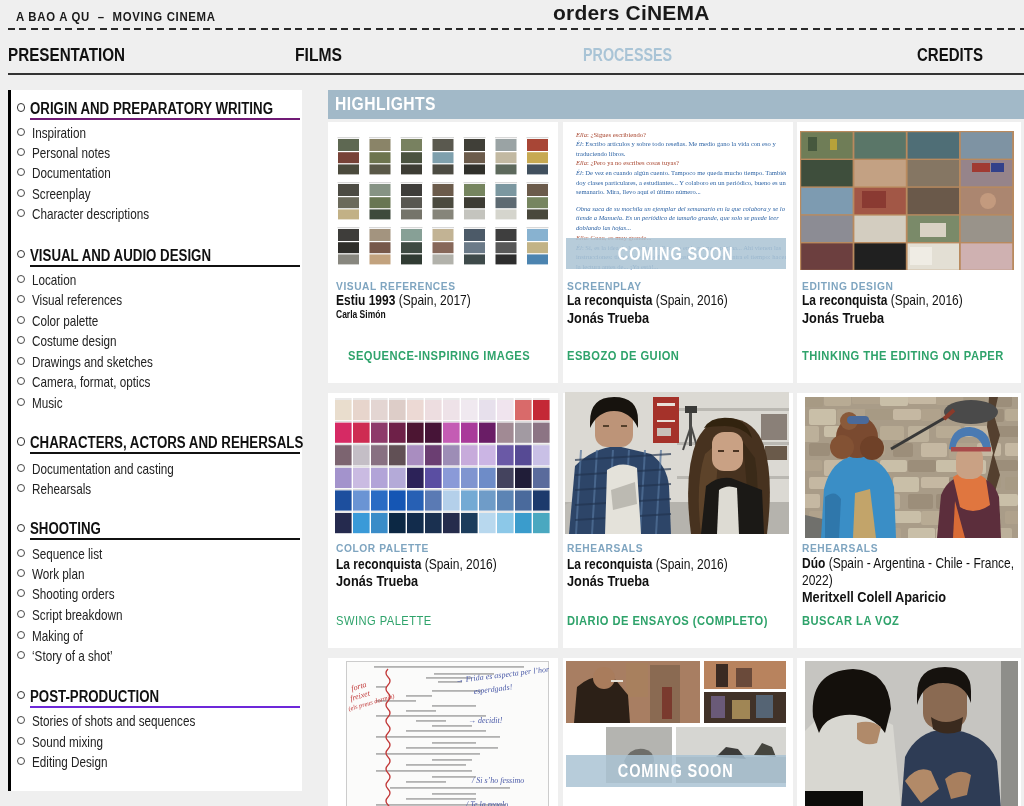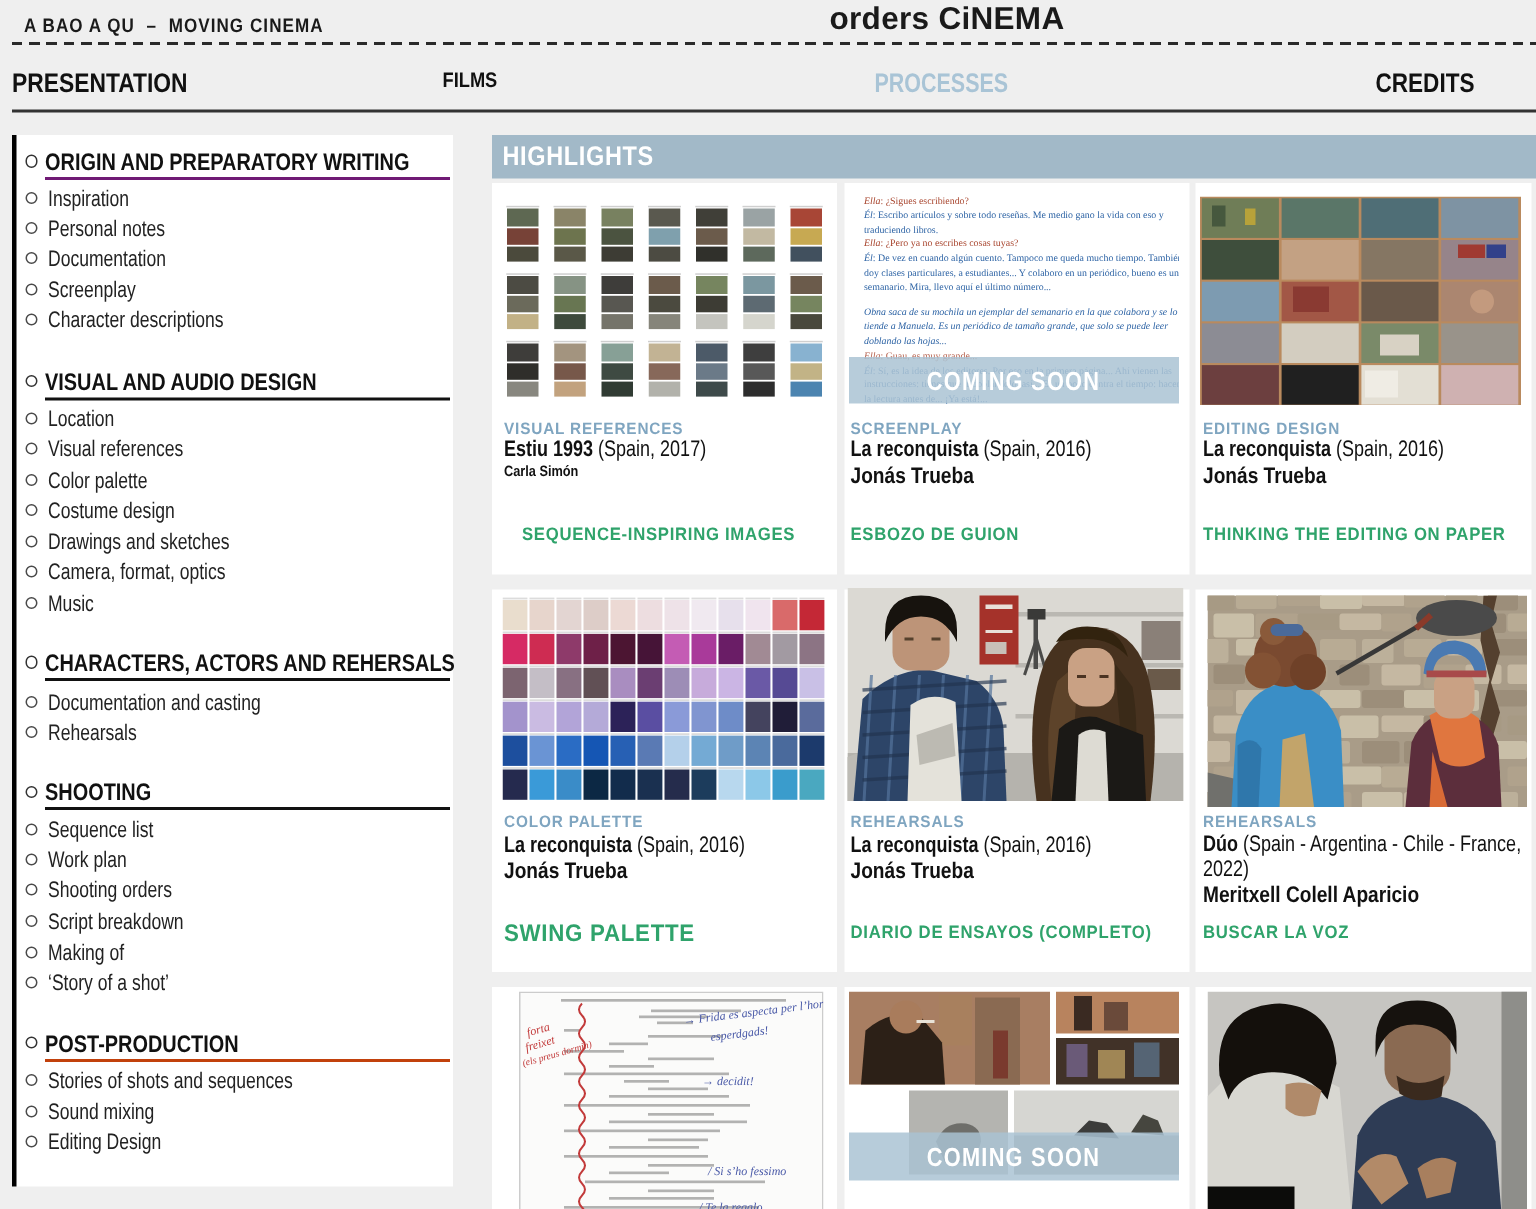--- a/index.html
+++ b/index.html
@@ -4,21 +4,21 @@
   html,body{margin:0;padding:0;}
   body{width:1024px;height:806px;overflow:hidden;background:#efefef;font-family:'Liberation Sans',sans-serif;position:relative;}
   .abs{position:absolute;}
   .card{position:absolute;background:#fff;}
 </style></head>
 <body>
   <div class="abs" style="left:16px;top:9px;font-size:13px;font-weight:bold;letter-spacing:0.8px;color:#1a1a1a;"><span style="display:inline-block;transform:scaleX(0.875);transform-origin:0 0;white-space:nowrap;">A BAO A QU&nbsp; –&nbsp; MOVING CINEMA</span></div>
   <div class="abs" style="left:553px;top:1px;font-size:21px;font-weight:bold;letter-spacing:0.2px;color:#1a1a1a;white-space:nowrap;">orders CiNEMA</div>
   <div class="abs" style="left:8px;top:28px;width:1016px;height:2.2px;background:repeating-linear-gradient(90deg,#2a2a2a 0 7px,transparent 7px 11.5px);"></div>
   <div class="abs" style="left:8px;top:45px;font-size:18px;font-weight:bold;color:#111;"><span style="display:inline-block;transform:scaleX(0.846);transform-origin:0 0;white-space:nowrap;">PRESENTATION</span></div>
-  <div class="abs" style="left:295px;top:45px;font-size:14px;font-weight:bold;color:#111;text-decoration:underline;"><span style="display:inline-block;transform:scaleX(0.87);transform-origin:0 0;white-space:nowrap;">FILMS</span></div>
+  <div class="abs" style="left:295px;top:45px;font-size:18px;font-weight:bold;color:#111;text-decoration:underline;"><span style="display:inline-block;transform:scaleX(0.87);transform-origin:0 0;white-space:nowrap;">FILMS</span></div>
   <div class="abs" style="left:583px;top:45px;font-size:18px;font-weight:bold;color:#a9c4d6;"><span style="display:inline-block;transform:scaleX(0.795);transform-origin:0 0;white-space:nowrap;">PROCESSES</span></div>
   <div class="abs" style="left:917px;top:45px;font-size:18px;font-weight:bold;color:#111;"><span style="display:inline-block;transform:scaleX(0.835);transform-origin:0 0;white-space:nowrap;">CREDITS</span></div>
   <div class="abs" style="left:8px;top:73px;width:1016px;height:2px;background:#333;"></div>
 
   <div class="abs" style="left:8px;top:90px;width:294px;height:701px;background:#fff;border-left:3px solid #000;box-sizing:border-box;"></div>
   <span style="position:absolute;left:16.5px;top:103.4px;width:8.2px;height:8.2px;border:1.5px solid #333;border-radius:50%;box-sizing:border-box;"></span>
 <div style="position:absolute;left:30px;top:100.0px;width:270px;border-bottom:2px solid #701a75;"><span style="display:inline-block;transform:scaleX(0.83);transform-origin:0 0;white-space:nowrap;font-size:16px;font-weight:bold;color:#111;">ORIGIN AND PREPARATORY WRITING</span></div>
 <span style="position:absolute;left:16.5px;top:127.7px;width:8.0px;height:8.0px;border:1.4px solid #4a4a4a;border-radius:50%;box-sizing:border-box;"></span>
 <div style="position:absolute;left:32px;top:123.69999999999999px;"><span style="display:inline-block;transform:scaleX(0.78);transform-origin:0 0;white-space:nowrap;font-size:15px;color:#222;">Inspiration</span></div>
 <span style="position:absolute;left:16.5px;top:148.0px;width:8.0px;height:8.0px;border:1.4px solid #4a4a4a;border-radius:50%;box-sizing:border-box;"></span>
@@ -59,21 +59,21 @@
 <div style="position:absolute;left:32px;top:564.8px;"><span style="display:inline-block;transform:scaleX(0.78);transform-origin:0 0;white-space:nowrap;font-size:15px;color:#222;">Work plan</span></div>
 <span style="position:absolute;left:16.5px;top:589.0px;width:8.0px;height:8.0px;border:1.4px solid #4a4a4a;border-radius:50%;box-sizing:border-box;"></span>
 <div style="position:absolute;left:32px;top:585px;"><span style="display:inline-block;transform:scaleX(0.78);transform-origin:0 0;white-space:nowrap;font-size:15px;color:#222;">Shooting orders</span></div>
 <span style="position:absolute;left:16.5px;top:609.9px;width:8.0px;height:8.0px;border:1.4px solid #4a4a4a;border-radius:50%;box-sizing:border-box;"></span>
 <div style="position:absolute;left:32px;top:605.9px;"><span style="display:inline-block;transform:scaleX(0.78);transform-origin:0 0;white-space:nowrap;font-size:15px;color:#222;">Script breakdown</span></div>
 <span style="position:absolute;left:16.5px;top:630.5px;width:8.0px;height:8.0px;border:1.4px solid #4a4a4a;border-radius:50%;box-sizing:border-box;"></span>
 <div style="position:absolute;left:32px;top:626.5px;"><span style="display:inline-block;transform:scaleX(0.78);transform-origin:0 0;white-space:nowrap;font-size:15px;color:#222;">Making of</span></div>
 <span style="position:absolute;left:16.5px;top:651.0px;width:8.0px;height:8.0px;border:1.4px solid #4a4a4a;border-radius:50%;box-sizing:border-box;"></span>
 <div style="position:absolute;left:32px;top:647px;"><span style="display:inline-block;transform:scaleX(0.78);transform-origin:0 0;white-space:nowrap;font-size:15px;color:#222;">‘Story of a shot’</span></div>
 <span style="position:absolute;left:16.5px;top:691.3px;width:8.2px;height:8.2px;border:1.5px solid #333;border-radius:50%;box-sizing:border-box;"></span>
-<div style="position:absolute;left:30px;top:687.9px;width:270px;border-bottom:2px solid #c2410c;"><span style="display:inline-block;transform:scaleX(0.83);transform-origin:0 0;white-space:nowrap;font-size:16px;font-weight:bold;color:#111;">POST-PRODUCTION</span></div>
+<div style="position:absolute;left:30px;top:687.9px;width:270px;border-bottom:2px solid #6d28d9;"><span style="display:inline-block;transform:scaleX(0.83);transform-origin:0 0;white-space:nowrap;font-size:16px;font-weight:bold;color:#111;">POST-PRODUCTION</span></div>
 <span style="position:absolute;left:16.5px;top:716.3px;width:8.0px;height:8.0px;border:1.4px solid #4a4a4a;border-radius:50%;box-sizing:border-box;"></span>
 <div style="position:absolute;left:32px;top:712.3px;"><span style="display:inline-block;transform:scaleX(0.78);transform-origin:0 0;white-space:nowrap;font-size:15px;color:#222;">Stories of shots and sequences</span></div>
 <span style="position:absolute;left:16.5px;top:736.7px;width:8.0px;height:8.0px;border:1.4px solid #4a4a4a;border-radius:50%;box-sizing:border-box;"></span>
 <div style="position:absolute;left:32px;top:732.7px;"><span style="display:inline-block;transform:scaleX(0.78);transform-origin:0 0;white-space:nowrap;font-size:15px;color:#222;">Sound mixing</span></div>
 <span style="position:absolute;left:16.5px;top:757.4px;width:8.0px;height:8.0px;border:1.4px solid #4a4a4a;border-radius:50%;box-sizing:border-box;"></span>
 <div style="position:absolute;left:32px;top:753.4px;"><span style="display:inline-block;transform:scaleX(0.78);transform-origin:0 0;white-space:nowrap;font-size:15px;color:#222;">Editing Design</span></div>
 
   <div class="abs" style="left:328px;top:90px;width:696px;height:29px;background:#a2b9c8;"></div>
   <div class="abs" style="left:335px;top:94px;font-size:18px;font-weight:bold;color:#fff;letter-spacing:0.5px;"><span style="display:inline-block;transform:scaleX(0.87);transform-origin:0 0;white-space:nowrap;">HIGHLIGHTS</span></div>
 
@@ -596,20 +596,20 @@
 <div style="position:absolute;left:567px;top:290.5px;font-size:15px;color:#111;"><span style="display:inline-block;transform:scaleX(0.8);transform-origin:0 0;white-space:nowrap;"><b>La reconquista</b> (Spain, 2016)</span></div>
 <div style="position:absolute;left:567px;top:308.5px;font-size:15px;font-weight:bold;color:#111;"><span style="display:inline-block;transform:scaleX(0.85);transform-origin:0 0;white-space:nowrap;">Jonás Trueba</span></div>
 <div style="position:absolute;left:567px;top:348.5px;font-size:12px;font-weight:bold;color:#2fa36b;letter-spacing:0.5px;"><span style="display:inline-block;transform:scaleX(0.93);transform-origin:0 0;white-space:nowrap;">ESBOZO DE GUION</span></div>
 <div style="position:absolute;left:802px;top:280px;font-size:11px;font-weight:bold;color:#7fa5c0;letter-spacing:0.6px;"><span style="display:inline-block;transform:scaleX(0.93);transform-origin:0 0;white-space:nowrap;">EDITING DESIGN</span></div>
 <div style="position:absolute;left:802px;top:290.5px;font-size:15px;color:#111;"><span style="display:inline-block;transform:scaleX(0.8);transform-origin:0 0;white-space:nowrap;"><b>La reconquista</b> (Spain, 2016)</span></div>
 <div style="position:absolute;left:802px;top:308.5px;font-size:15px;font-weight:bold;color:#111;"><span style="display:inline-block;transform:scaleX(0.85);transform-origin:0 0;white-space:nowrap;">Jonás Trueba</span></div>
 <div style="position:absolute;left:802px;top:348.5px;font-size:12px;font-weight:bold;color:#2fa36b;letter-spacing:0.5px;"><span style="display:inline-block;transform:scaleX(0.93);transform-origin:0 0;white-space:nowrap;">THINKING THE EDITING ON PAPER</span></div>
 <div style="position:absolute;left:336px;top:541.5px;font-size:11px;font-weight:bold;color:#7fa5c0;letter-spacing:0.6px;"><span style="display:inline-block;transform:scaleX(0.93);transform-origin:0 0;white-space:nowrap;">COLOR PALETTE</span></div>
 <div style="position:absolute;left:336px;top:555px;font-size:15px;color:#111;"><span style="display:inline-block;transform:scaleX(0.8);transform-origin:0 0;white-space:nowrap;"><b>La reconquista</b> (Spain, 2016)</span></div>
 <div style="position:absolute;left:336px;top:571.5px;font-size:15px;font-weight:bold;color:#111;"><span style="display:inline-block;transform:scaleX(0.85);transform-origin:0 0;white-space:nowrap;">Jonás Trueba</span></div>
-<div style="position:absolute;left:336px;top:613.5px;font-size:16px;font-weight:bold;color:#2fa36b;letter-spacing:0.5px;"><span style="display:inline-block;transform:scaleX(0.93);transform-origin:0 0;white-space:nowrap;">SWING PALETTE</span></div>
+<div style="position:absolute;left:336px;top:613.5px;font-size:12px;font-weight:normal;color:#2fa36b;letter-spacing:0.5px;"><span style="display:inline-block;transform:scaleX(0.93);transform-origin:0 0;white-space:nowrap;">SWING PALETTE</span></div>
 <div style="position:absolute;left:567px;top:541.5px;font-size:11px;font-weight:bold;color:#7fa5c0;letter-spacing:0.6px;"><span style="display:inline-block;transform:scaleX(0.93);transform-origin:0 0;white-space:nowrap;">REHEARSALS</span></div>
 <div style="position:absolute;left:567px;top:555px;font-size:15px;color:#111;"><span style="display:inline-block;transform:scaleX(0.8);transform-origin:0 0;white-space:nowrap;"><b>La reconquista</b> (Spain, 2016)</span></div>
 <div style="position:absolute;left:567px;top:571.5px;font-size:15px;font-weight:bold;color:#111;"><span style="display:inline-block;transform:scaleX(0.85);transform-origin:0 0;white-space:nowrap;">Jonás Trueba</span></div>
 <div style="position:absolute;left:567px;top:613.5px;font-size:12px;font-weight:bold;color:#2fa36b;letter-spacing:0.5px;"><span style="display:inline-block;transform:scaleX(0.93);transform-origin:0 0;white-space:nowrap;">DIARIO DE ENSAYOS (COMPLETO)</span></div>
 <div style="position:absolute;left:802px;top:541.5px;font-size:11px;font-weight:bold;color:#7fa5c0;letter-spacing:0.6px;"><span style="display:inline-block;transform:scaleX(0.93);transform-origin:0 0;white-space:nowrap;">REHEARSALS</span></div>
 <div style="position:absolute;left:802px;top:555px;width:268px;font-size:15px;line-height:16.6px;color:#111;transform:scaleX(0.80);transform-origin:0 0;"><b>Dúo</b> (Spain - Argentina - Chile - France, 2022)</div>
 <div style="position:absolute;left:802px;top:587.5px;font-size:15px;font-weight:bold;color:#111;"><span style="display:inline-block;transform:scaleX(0.85);transform-origin:0 0;white-space:nowrap;">Meritxell Colell Aparicio</span></div>
 <div style="position:absolute;left:802px;top:613.5px;font-size:12px;font-weight:bold;color:#2fa36b;letter-spacing:0.5px;"><span style="display:inline-block;transform:scaleX(0.93);transform-origin:0 0;white-space:nowrap;">BUSCAR LA VOZ</span></div>
 </body></html>

